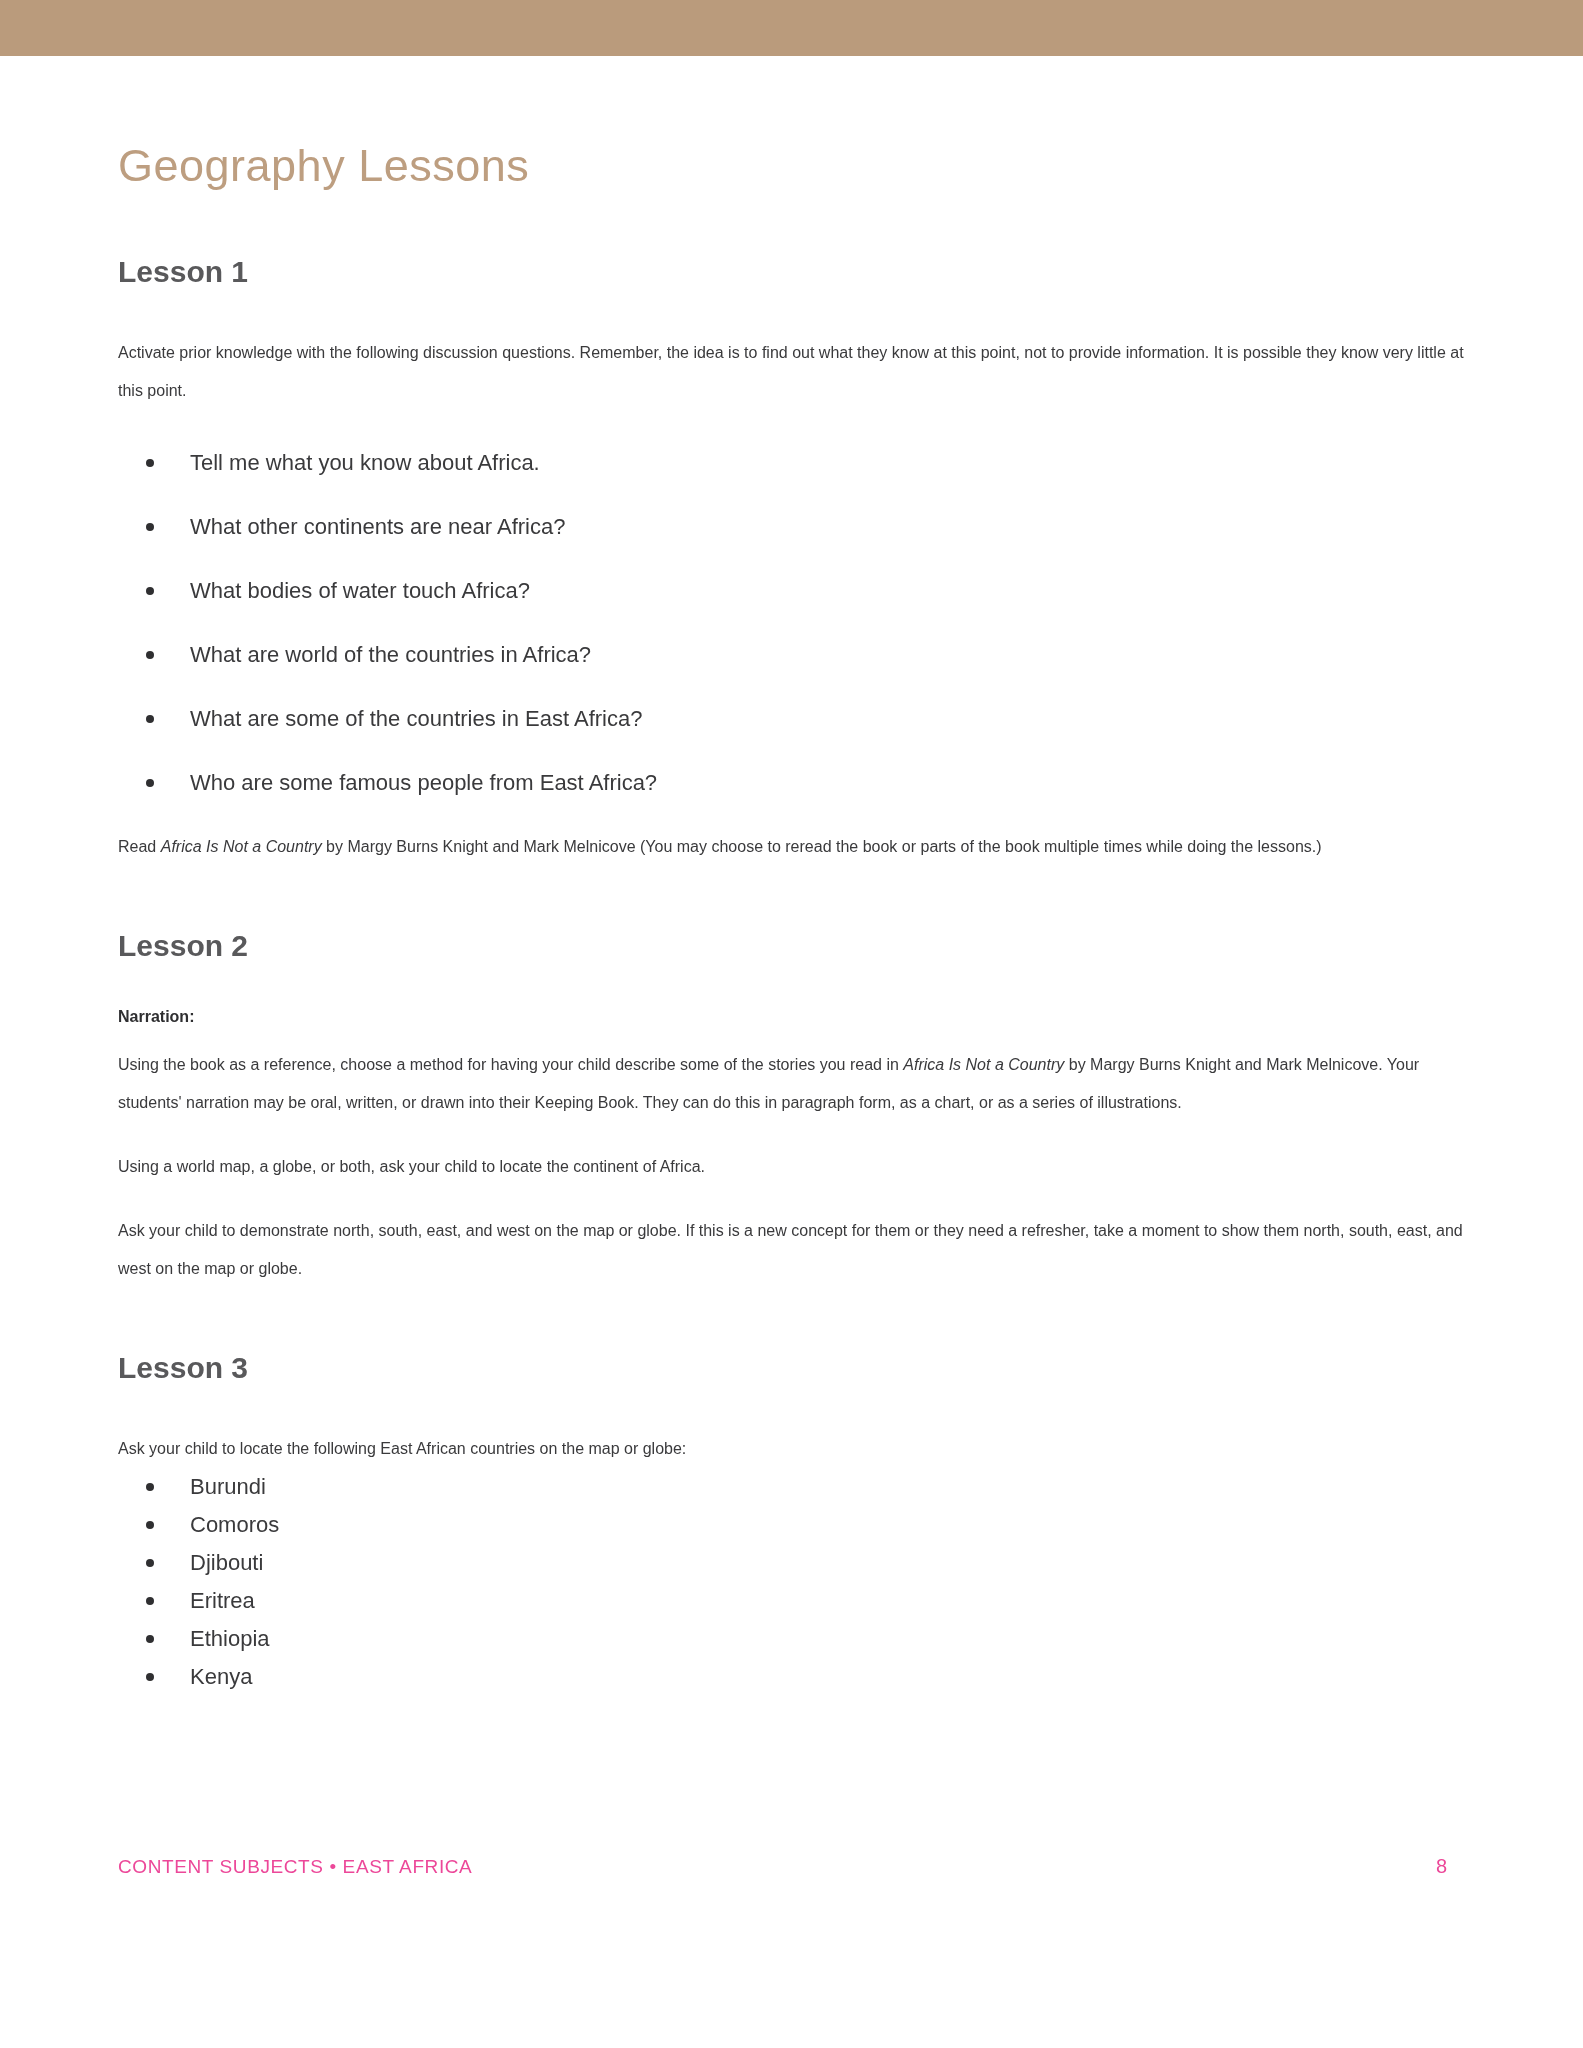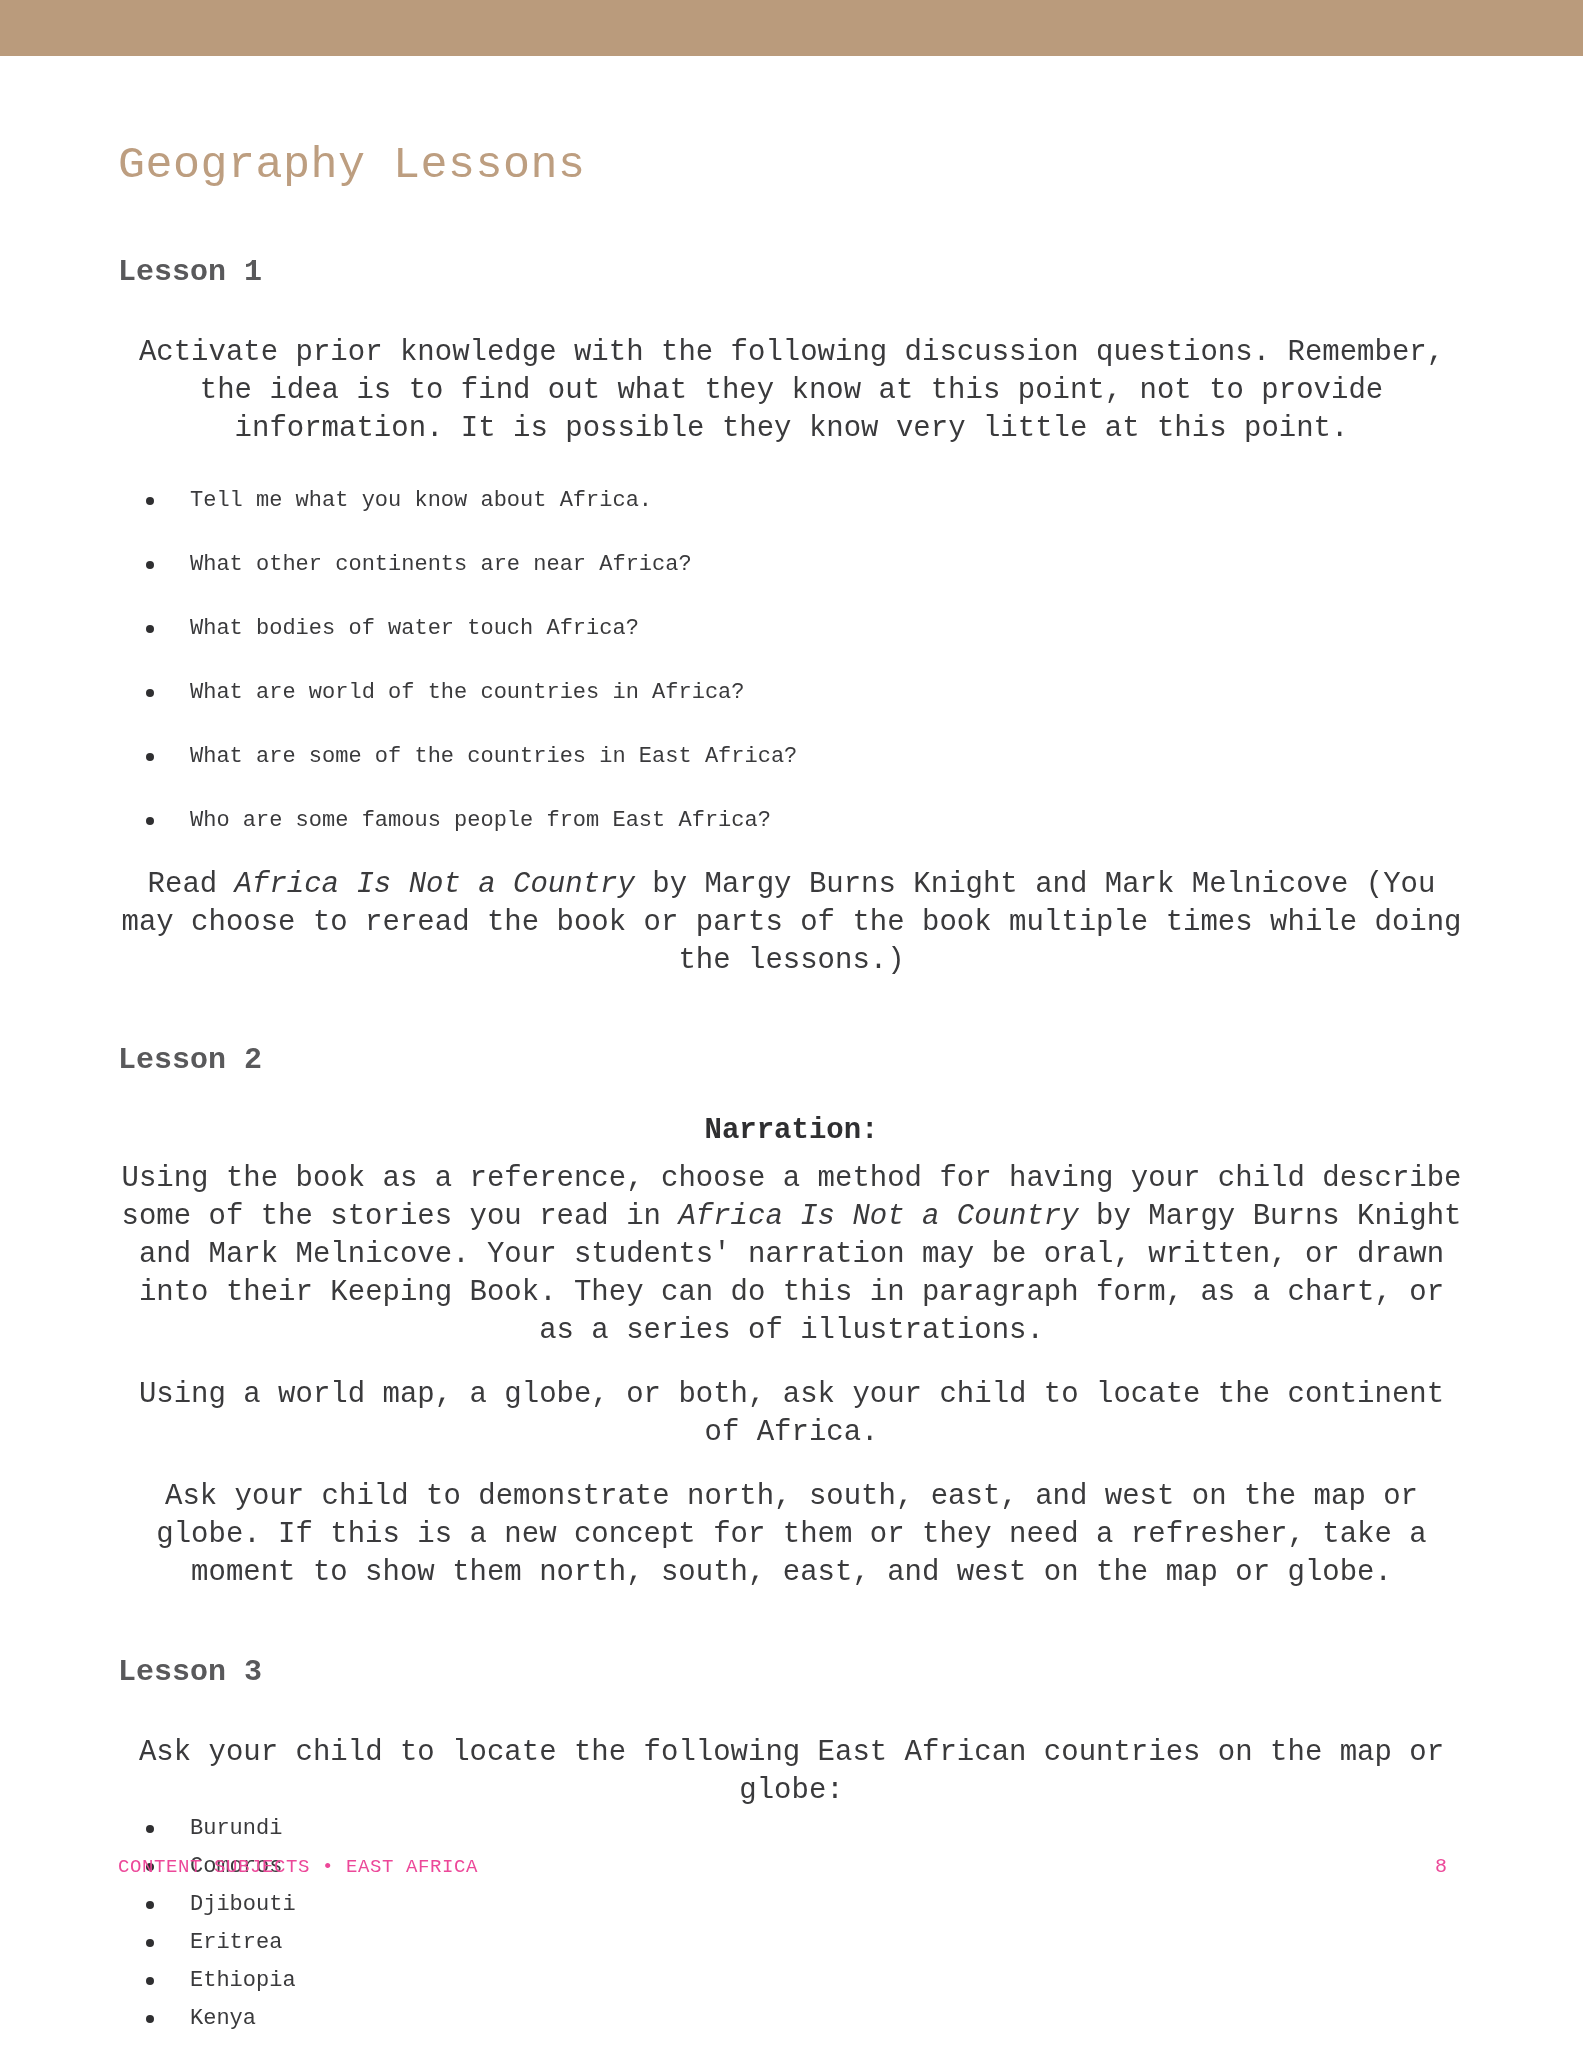--- a/index.html
+++ b/index.html
@@ -1,21 +1,21 @@
 <!DOCTYPE html>
 <html><head>
 <meta charset="utf-8">
 <style>
   html, body { margin: 0; padding: 0; background: #ffffff; }
   .page {
     position: relative;
     width: 1583px;
     height: 2048px;
     background: #ffffff;
-    font-family: Liberation Mono, monospace;
+    font-family: Liberation Sans, sans-serif;
     color: #3a3a3c;
     overflow: hidden;
     box-sizing: border-box;
   }
   .top-bar {
     position: absolute;
     top: 0; left: 0;
     width: 100%;
     height: 56px;
     background: #ba9b7c;
@@ -36,25 +36,24 @@
   }
   .lesson-heading {
     margin: 62px 0 0 0;
     font-size: 30px;
     line-height: 36px;
     font-weight: 700;
     color: #59595b;
   }
   p {
     margin: 26px 0 0 0;
-    font-size: 29px;
+    font-size: 16px;
     line-height: 38px;
     font-weight: 400;
     color: #3a3a3c;
-    text-align: center;
   }
   p.intro { margin-top: 44px; }
   .narration-label {
     margin-top: 34px;
     font-weight: 700;
     color: #2f2f31;
   }
   .narration-para { margin-top: 10px; }
   .ask-locate-para { margin-top: 44px; }
   .italic { font-style: italic; }

